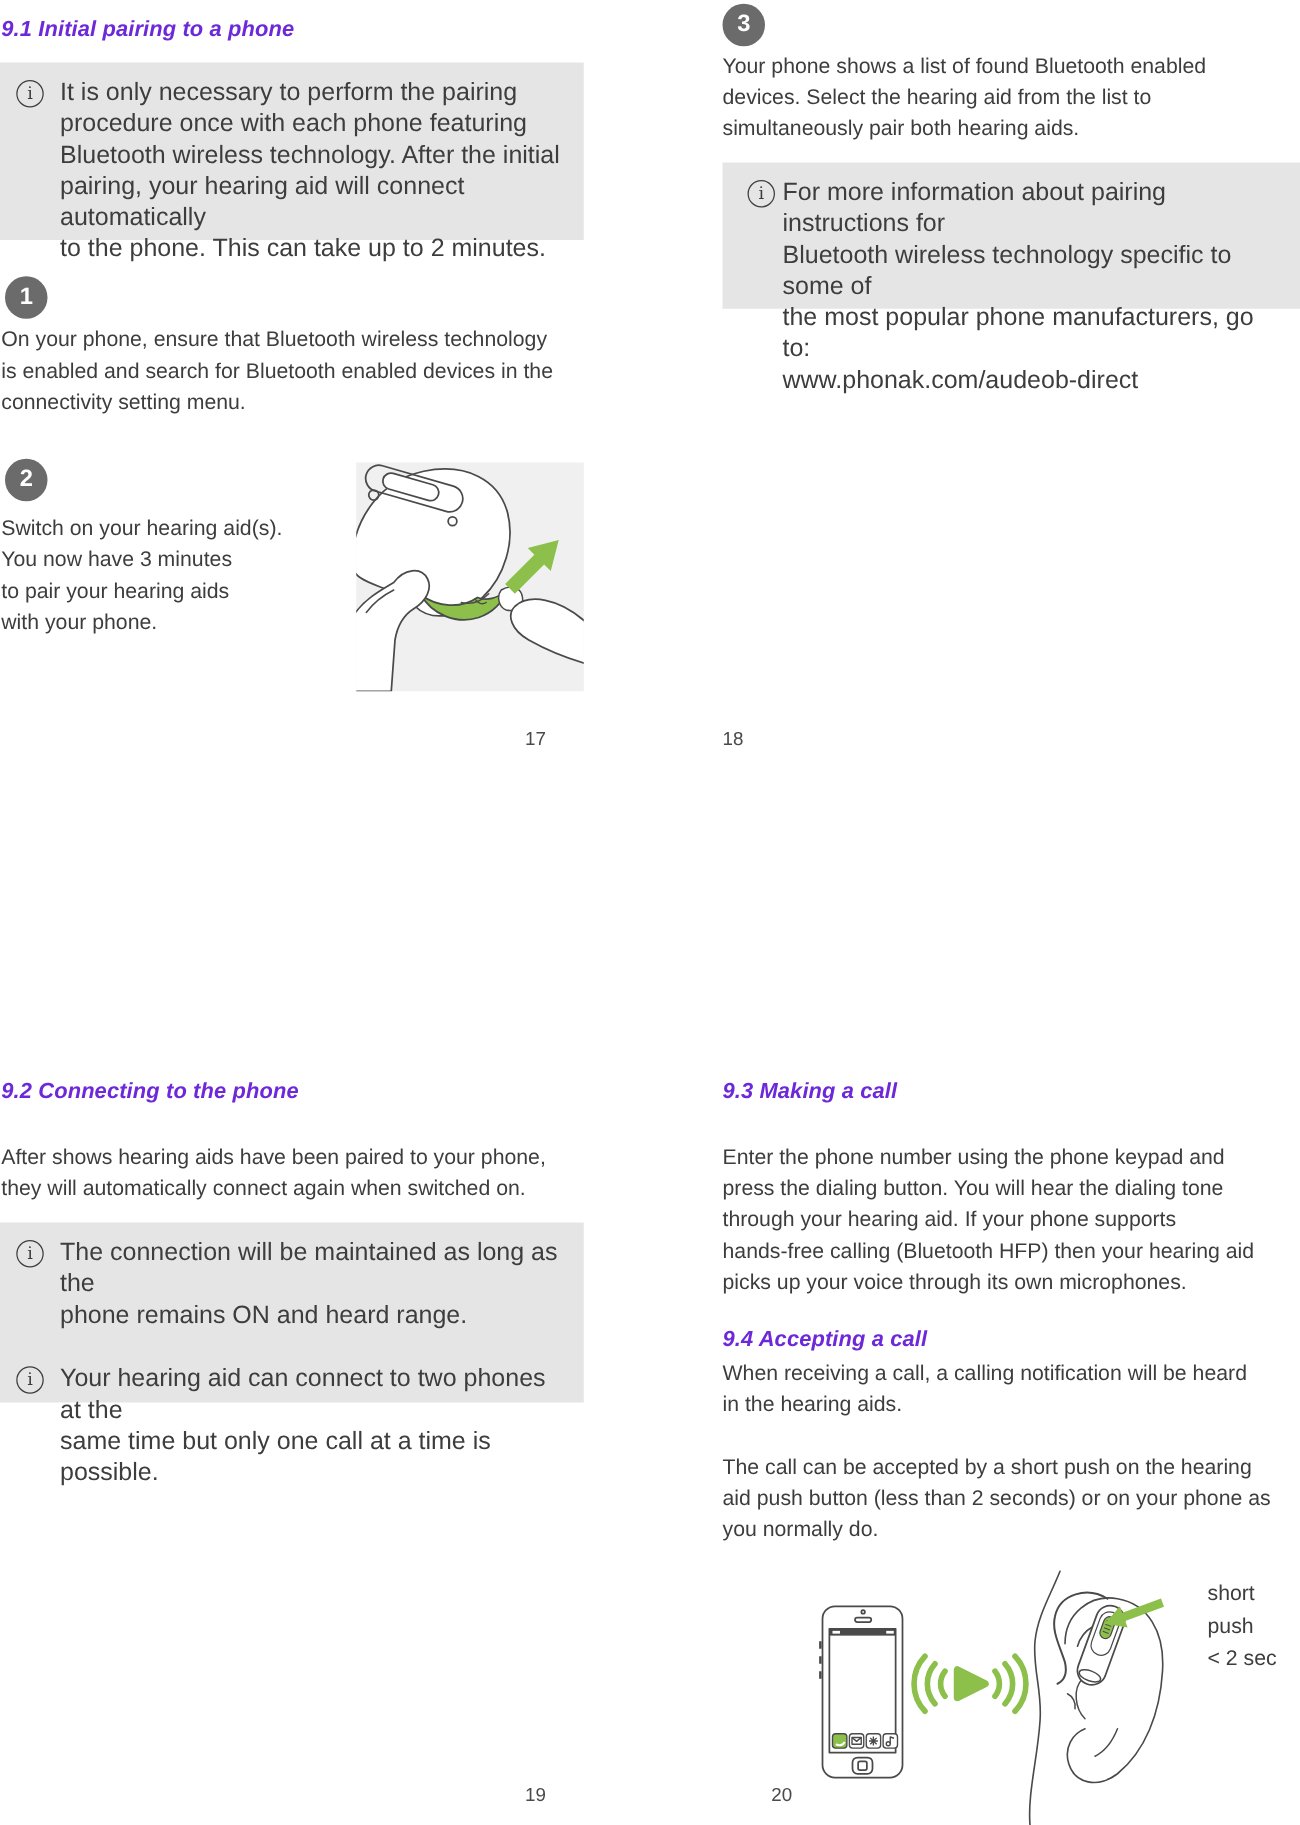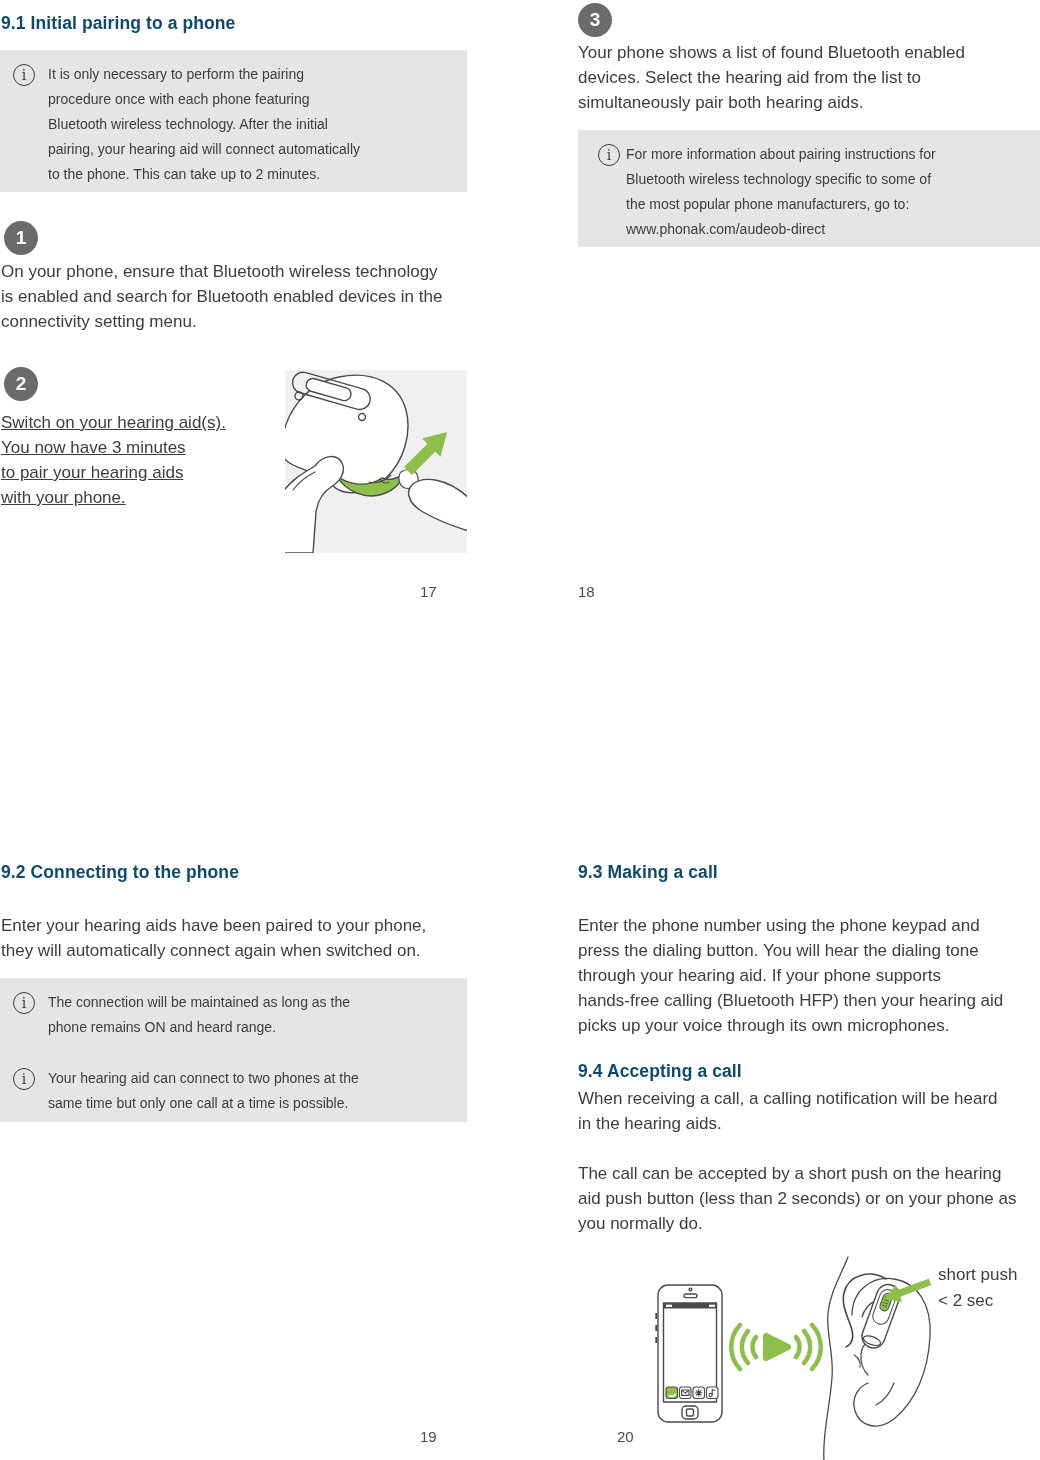--- a/index.html
+++ b/index.html
@@ -1,41 +1,41 @@
 <!DOCTYPE html>
 <html><head>
 <meta charset="utf-8">
 <style>
   html,body{margin:0;padding:0;}
   body{
     width:1040px;height:1460px;position:relative;background:#ffffff;
     font-family:"Liberation Sans", sans-serif;color:#3d3d3d;overflow:hidden;
   }
   .abs{position:absolute;}
-  .h{font-size:17.5px;font-weight:700;color:#0c4a6e;margin:0;letter-spacing:0.1px;}
+  .h{font-size:17.5px;font-weight:700;color:#6d28d9;margin:0;letter-spacing:0.1px;font-style:italic;}
   .body-text{font-size:17px;line-height:25px;white-space:pre-line;}
   .notebox{background:#e5e5e5;box-sizing:border-box;padding:12px 14px 0 13px;}
   .notebox.indent{padding-left:20px;}
   .note-row{display:flex;gap:13px;align-items:flex-start;}
   .notebox.indent .note-row{gap:6px;}
   .note-row + .note-row{margin-top:26px;}
-  .note-text{font-size:14px;line-height:25px;white-space:pre-line;flex:1;}
+  .note-text{font-size:20px;line-height:25px;white-space:pre-line;flex:1;}
   .info-icon{
     flex:0 0 auto;width:20px;height:20px;margin-top:2px;
     border:1.7px solid #3d3d3d;border-radius:50%;
     display:flex;align-items:center;justify-content:center;
     font-family:"DejaVu Serif", serif;font-size:14px;line-height:1;color:#3d3d3d;
   }
   .badge{
     width:34px;height:34px;border-radius:50%;background:#6b6b6b;color:#ffffff;
     font-size:19px;font-weight:700;display:flex;align-items:center;justify-content:center;
   }
   .figure{background:#f0f0f0;}
   .pagenum{font-size:15px;color:#4a4a4a;}
-  .callout{font-size:17px;line-height:26px;white-space:pre-line;}
+  .callout{font-size:17px;line-height:26px;white-space:pre-line;margin-left:28px;}
 </style>
 </head>
 <body>
 
 <section>
   <h2 class="abs h" style="left:1px;top:13px;">9.1 Initial pairing to a phone</h2>
 
   <div class="abs notebox" style="left:0;top:50px;width:467px;height:142px;">
     <div class="note-row">
       <span class="info-icon">i</span>
@@ -46,21 +46,21 @@
 to the phone. This can take up to 2 minutes.</div>
     </div>
   </div>
 
   <div class="abs badge" style="left:4px;top:221px;">1</div>
   <div class="abs body-text" style="left:1px;top:259px;width:480px;">On your phone, ensure that Bluetooth wireless technology
 is enabled and search for Bluetooth enabled devices in the
 connectivity setting menu.</div>
 
   <div class="abs badge" style="left:4px;top:367px;">2</div>
-  <div class="abs body-text" style="left:1px;top:410px;width:280px;text-decoration:underline;">Switch on your hearing aid(s).
+  <div class="abs body-text" style="left:1px;top:410px;width:280px;">Switch on your hearing aid(s).
 You now have 3 minutes
 to pair your hearing aids
 with your phone.</div>
 
   <div class="abs figure" style="left:285px;top:370px;width:182px;height:183px;">
     <svg width="182" height="183" viewBox="0 0 182 183">
       <g fill="none" stroke="#4a4a4a" stroke-width="1.4" stroke-linejoin="round" stroke-linecap="round">
         <path fill="#ffffff" d="M-4,80 C -2,44 20,14 54,7 C 88,0 114,14 121,40 C 127,63 119,91 101,108 C 84,124 60,128 47,115 C 27,96 -2,100 -4,80 Z"></path>
         <g transform="rotate(16 45 22)">
           <rect x="6" y="10" width="80" height="21" rx="10.5"></rect>
@@ -97,21 +97,21 @@
 the most popular phone manufacturers, go to:
 www.phonak.com/audeob-direct</div>
     </div>
   </div>
 
   <div class="abs pagenum" style="left:578px;top:583px;">18</div>
 </section>
 
 <section>
   <h2 class="abs h" style="left:1px;top:862px;">9.2 Connecting to the phone</h2>
-  <div class="abs body-text" style="left:1px;top:913px;width:480px;">Enter your hearing aids have been paired to your phone,
+  <div class="abs body-text" style="left:1px;top:913px;width:480px;">After shows hearing aids have been paired to your phone,
 they will automatically connect again when switched on.</div>
 
   <div class="abs notebox" style="left:0;top:978px;width:467px;height:144px;">
     <div class="note-row">
       <span class="info-icon">i</span>
       <div class="note-text">The connection will be maintained as long as the
 phone remains ON and heard range.</div>
     </div>
     <div class="note-row">
       <span class="info-icon">i</span>

